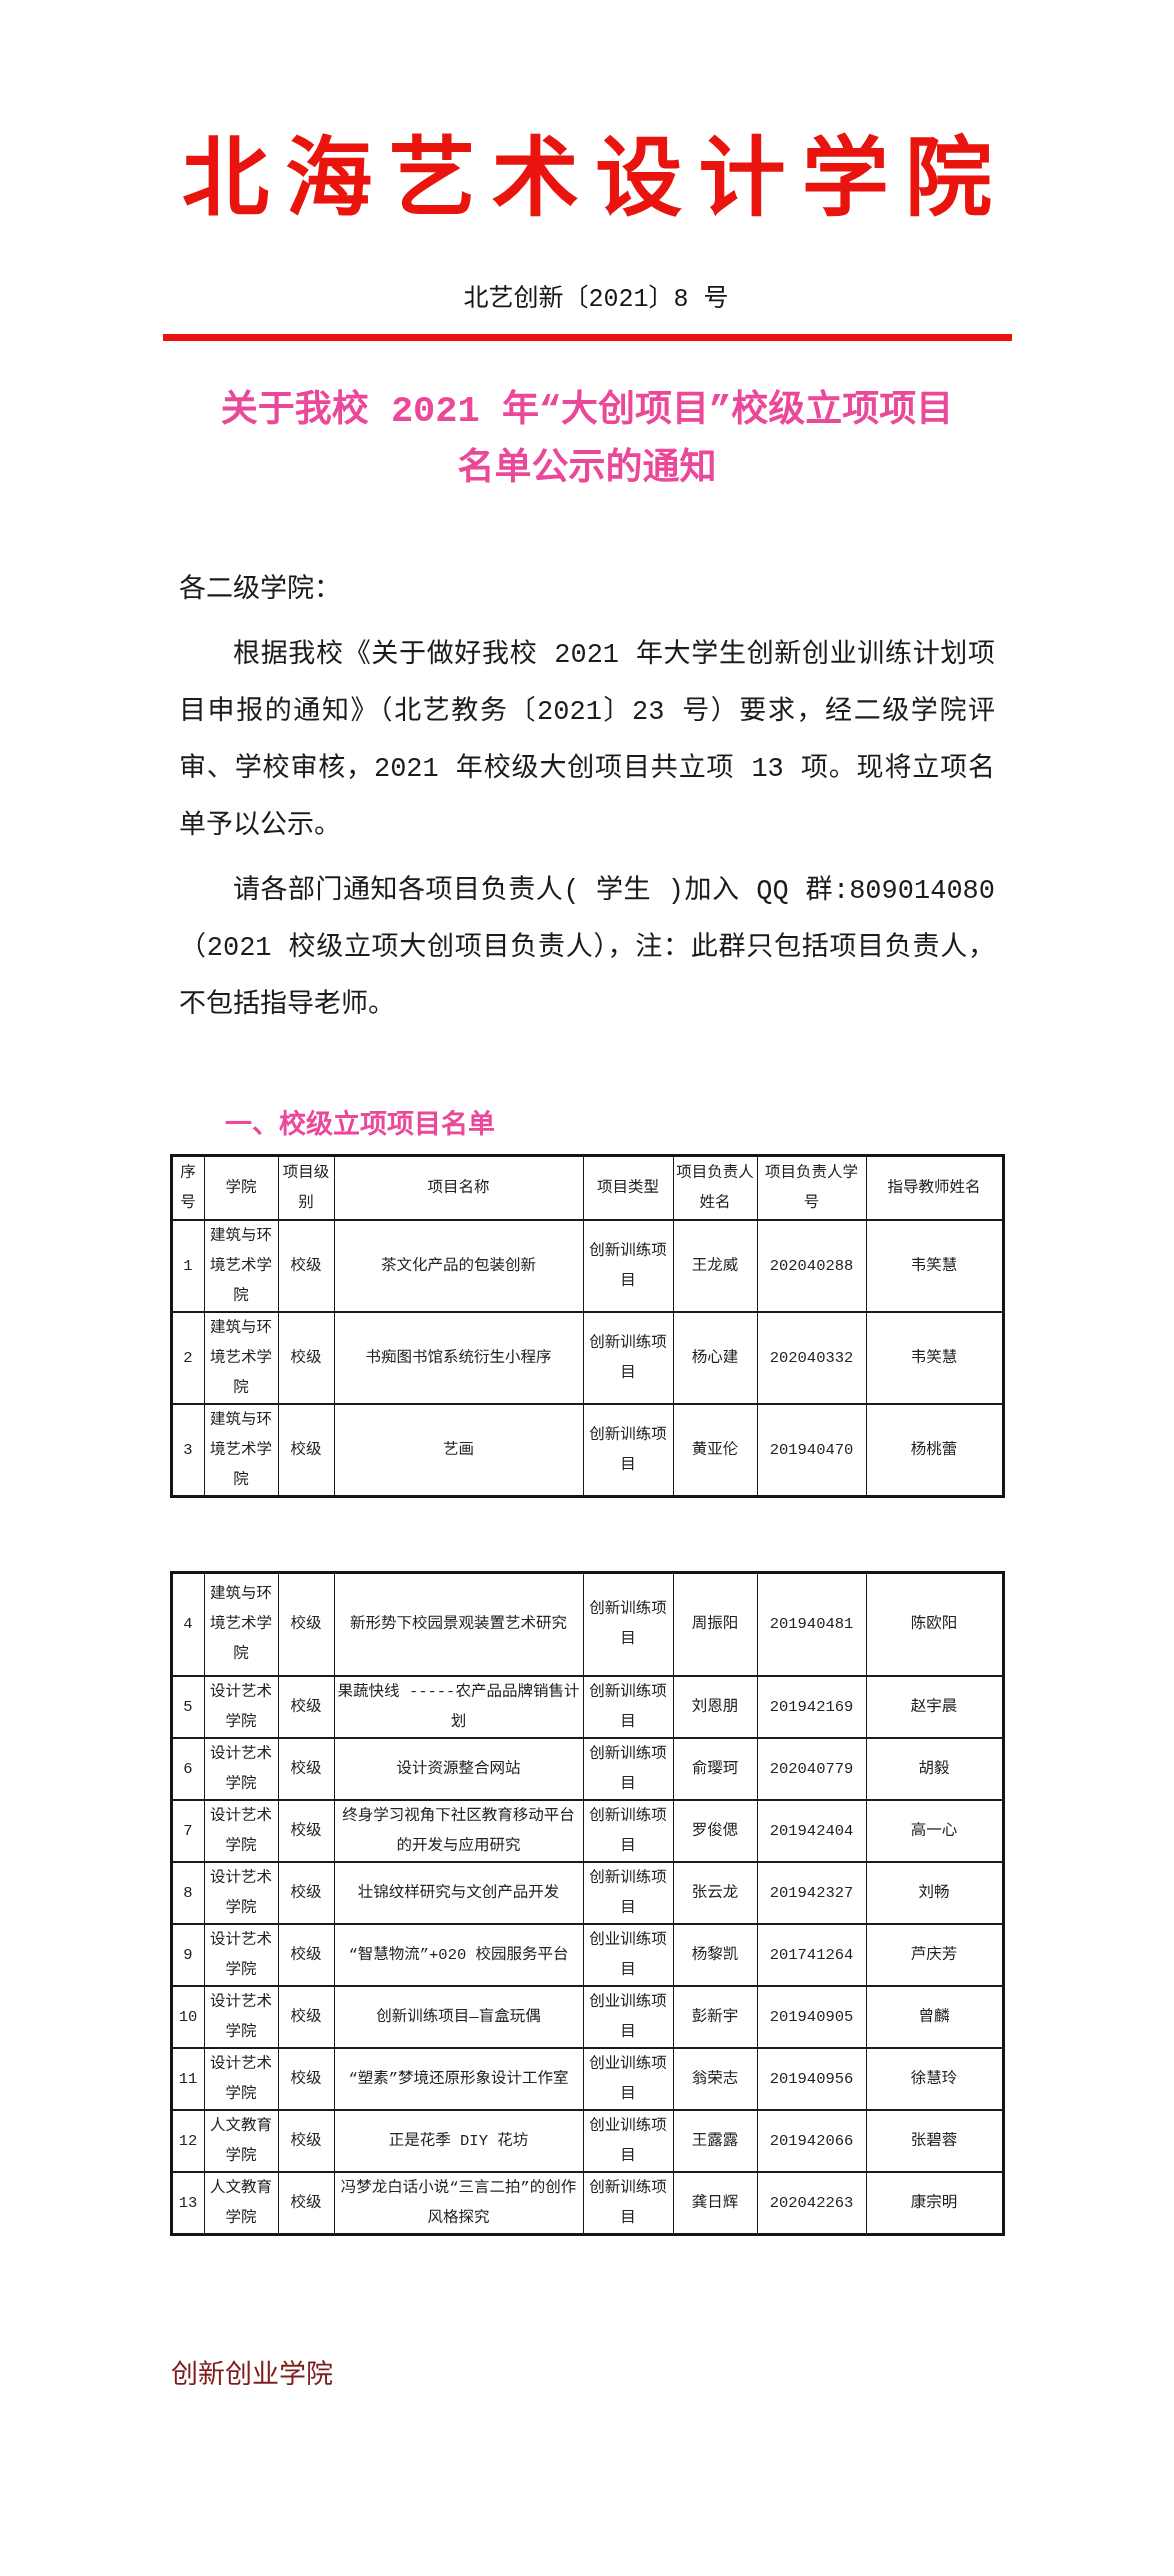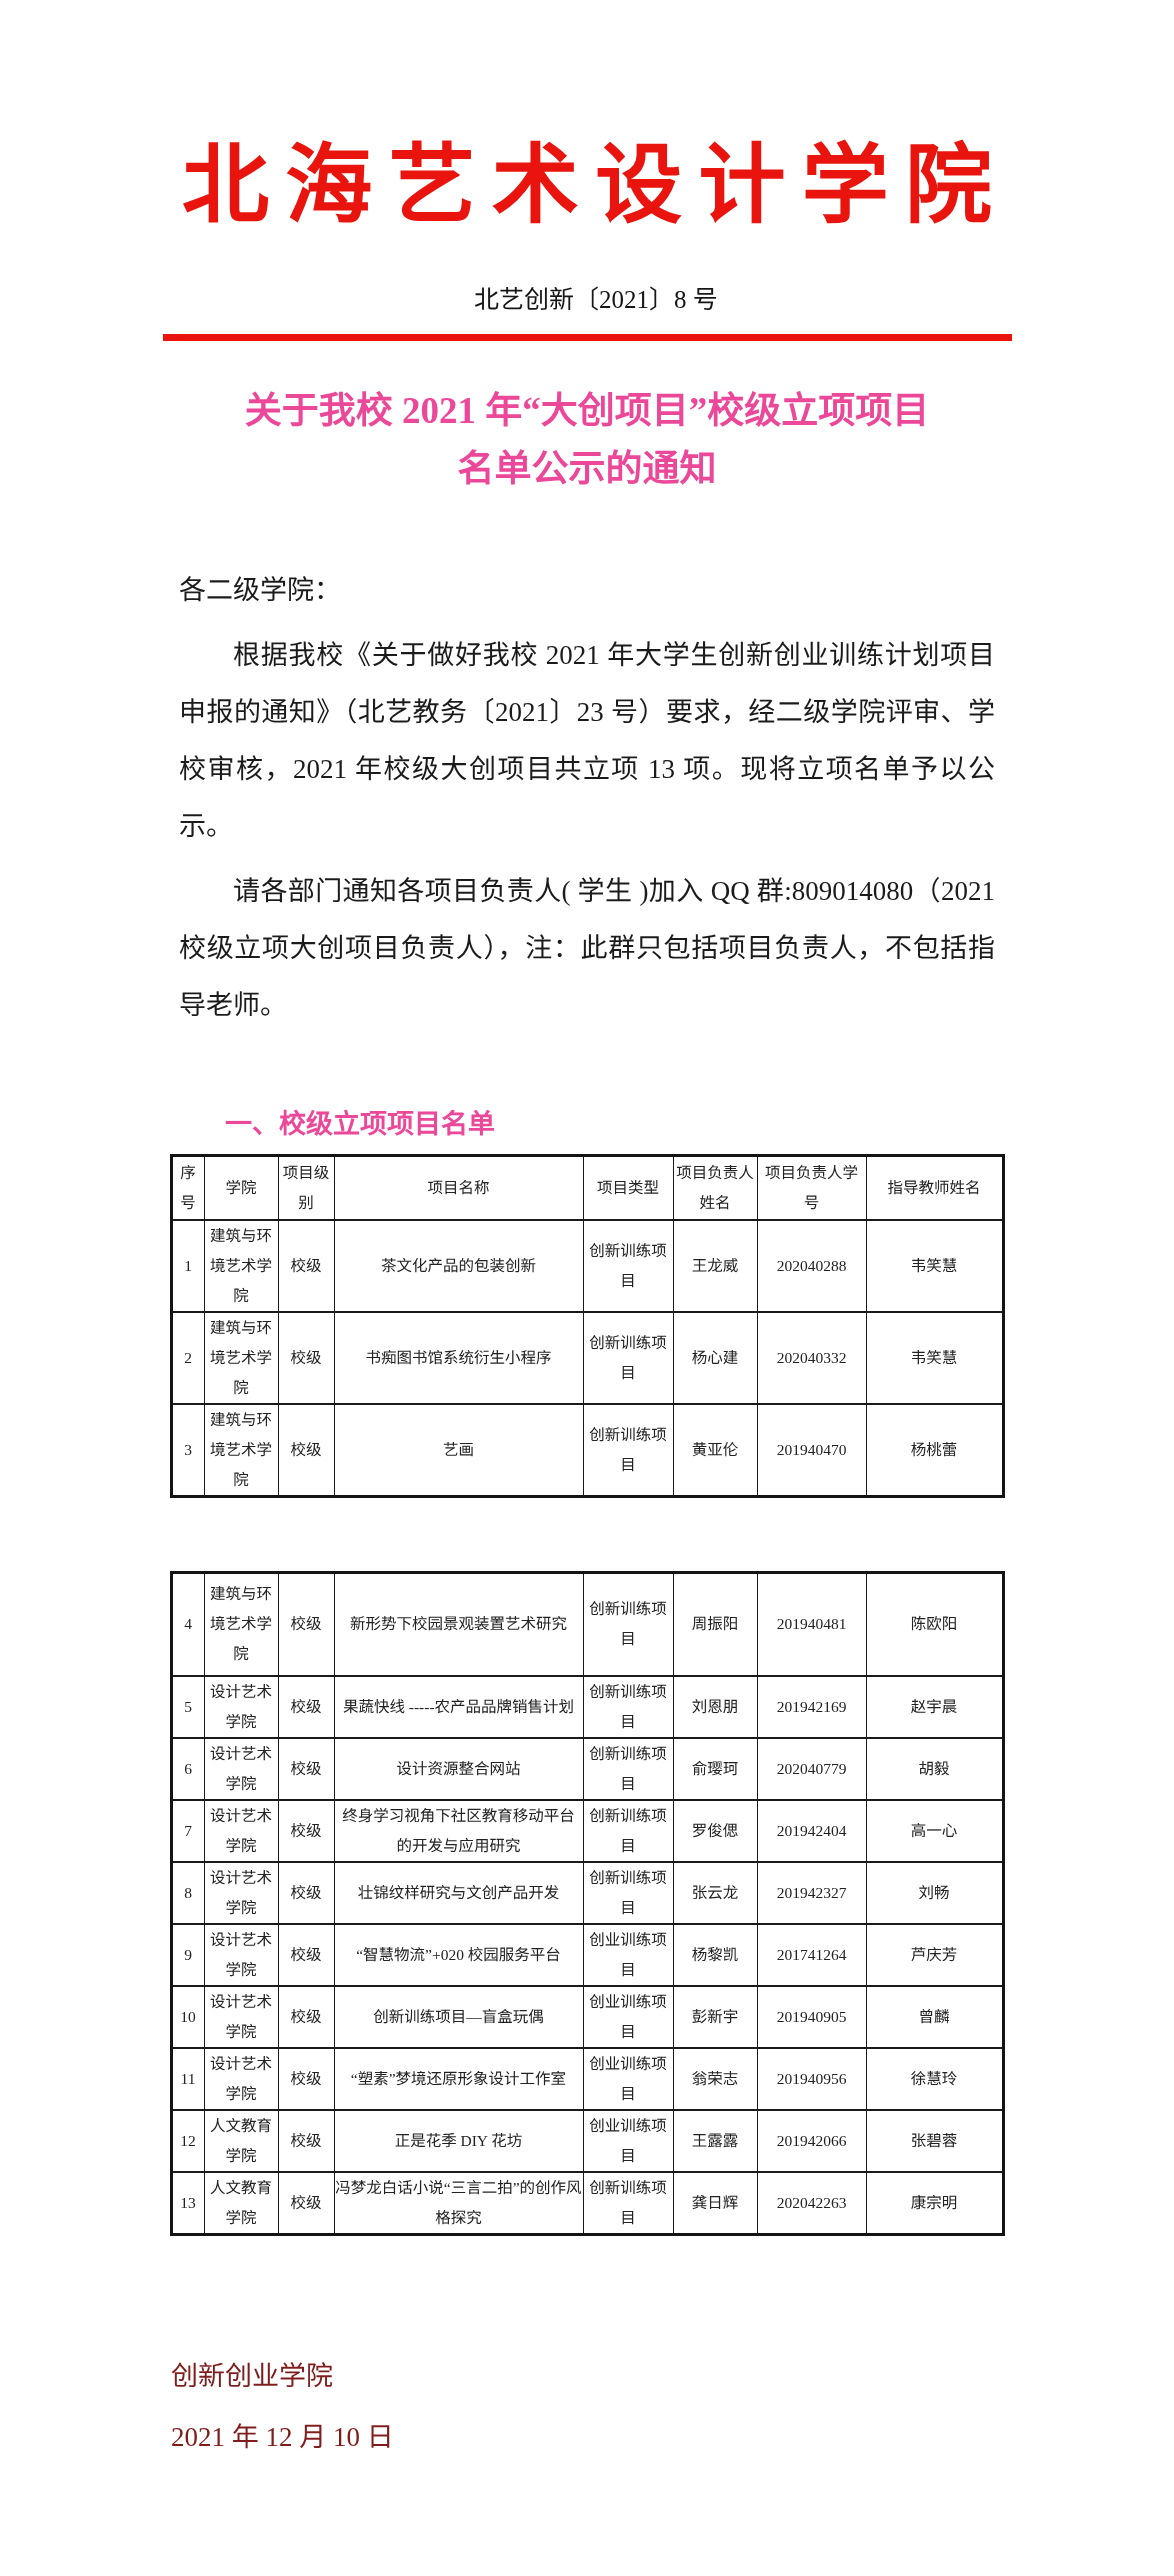--- a/index.html
+++ b/index.html
@@ -2,21 +2,21 @@
 <html lang="zh-CN" style="font-size:12px"><head>
 <meta charset="utf-8">
 <style>
   html,body{margin:0;padding:0;background:#ffffff;}
   .page{
     position:relative;
     width:1174px;height:2576px;
     margin:0 auto;
     background:#ffffff;
     overflow:hidden;
-    font-family:Liberation Serif, serif;
+    font-family:Liberation Mono, monospace;
     color:#1f1f1f;
   }
   .letterhead{
     padding-top:130px;
     text-align:center;
     font-size:87px;
     line-height:111px;
     font-weight:bold;
     color:#e8140d;
     letter-spacing:16.3px;
@@ -297,17 +297,16 @@
           <td>创新训练项目</td>
           <td>龚日辉</td>
           <td>202042263</td>
           <td>康宗明</td>
         </tr>
       </tbody>
   </table>
 
   <div class="footer-block">
     <div class="footer-sign">创新创业学院</div>
-    <div>2021 年 12 月 10 日</div>
   </div>
 
 </div>
 
 
 </body></html>

